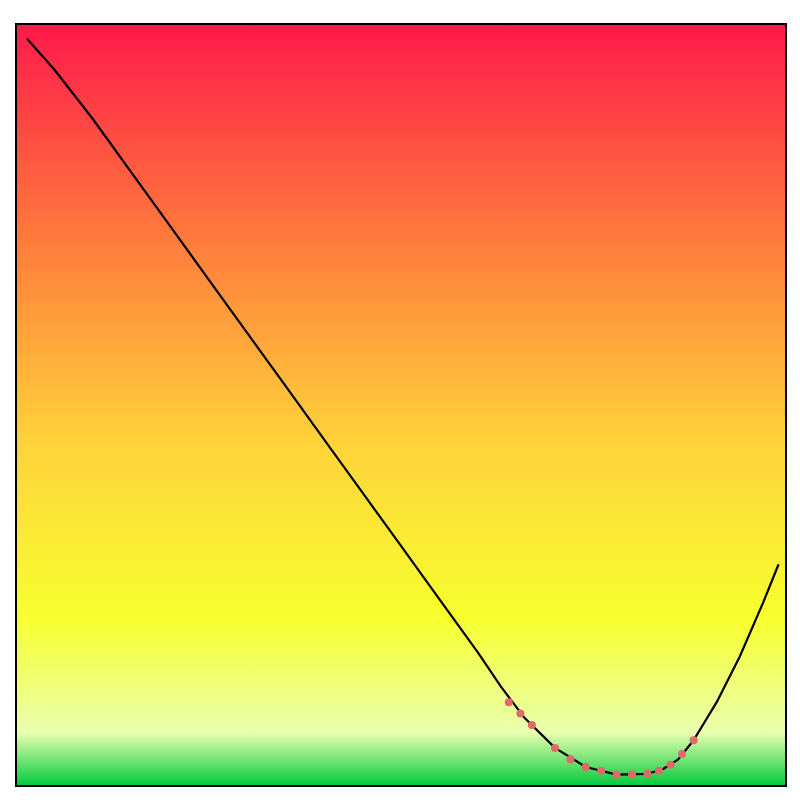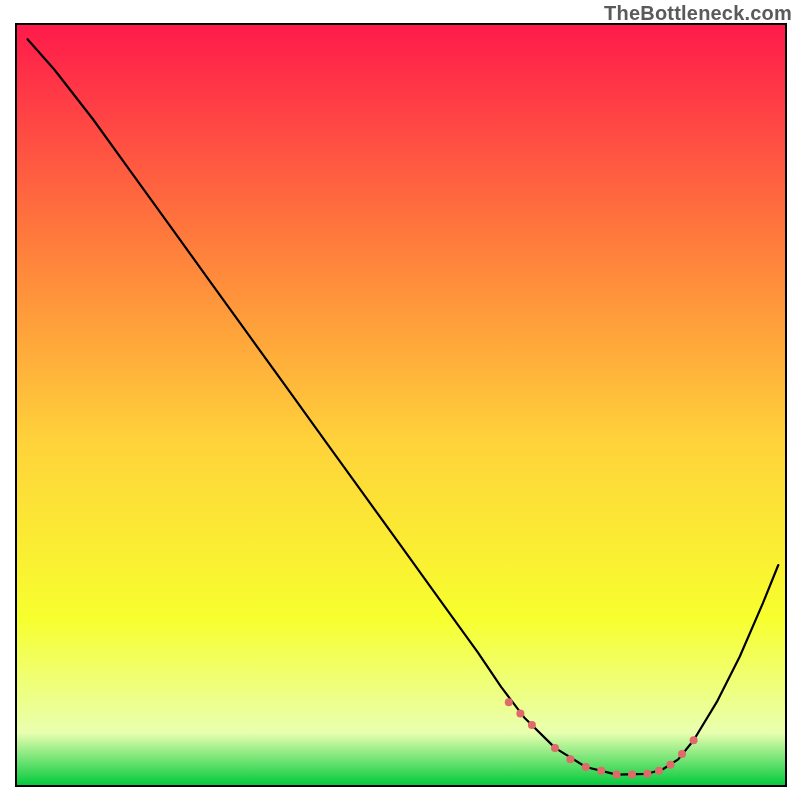--- a/index.html
+++ b/index.html
@@ -33,21 +33,20 @@
     width: 800px;
     height: 800px;
     display: block;
   }
 </style>
 </head>
 <body>
 
 <div class="stage">
 
-  <div class="watermark">TheBottleneck.com</div>
 
   <svg class="chart" viewBox="0 0 800 800">
     <defs>
       <linearGradient id="bg-grad" x1="0" y1="0" x2="0" y2="1">
         <stop offset="0%" stop-color="#ff1a4b"></stop>
         <stop offset="28%" stop-color="#ff7a3c"></stop>
         <stop offset="55%" stop-color="#ffd33a"></stop>
         <stop offset="78%" stop-color="#f7ff2e"></stop>
         <stop offset="93%" stop-color="#e9ffb0"></stop>
         <stop offset="100%" stop-color="#00c93b"></stop>

